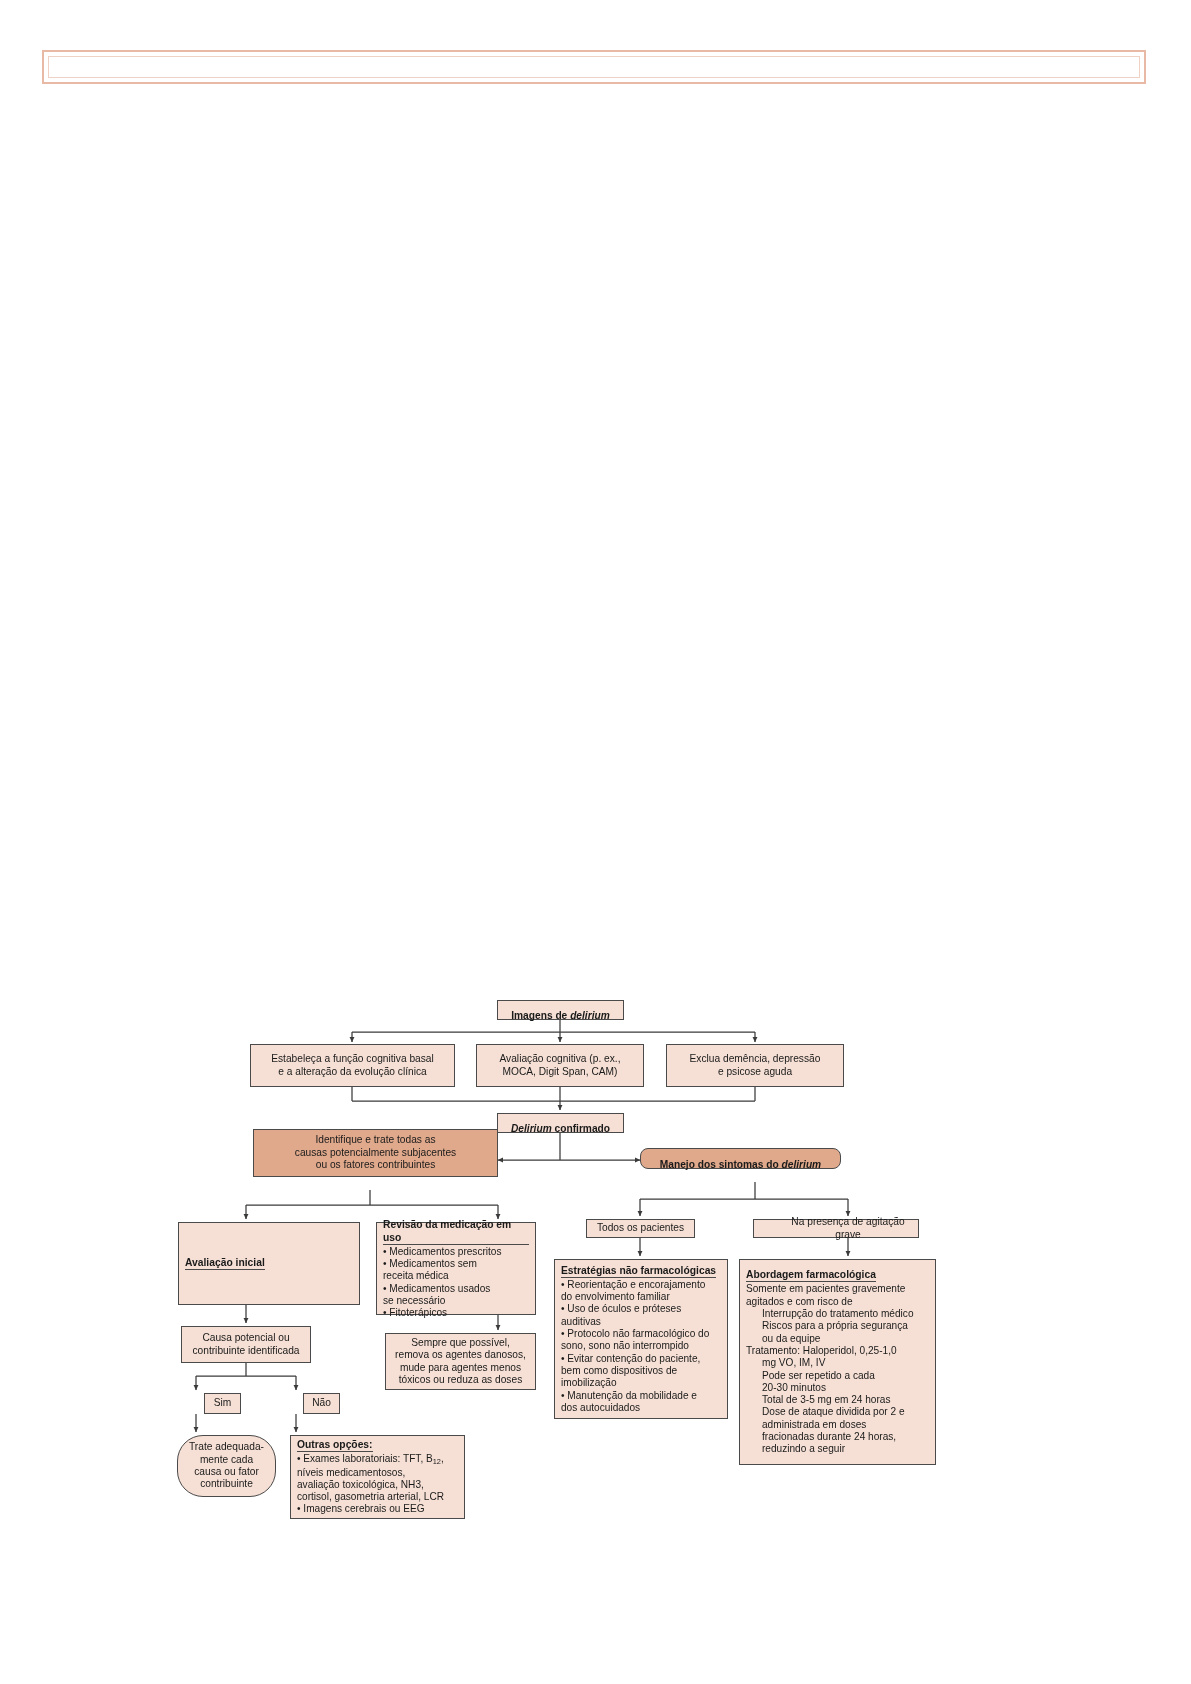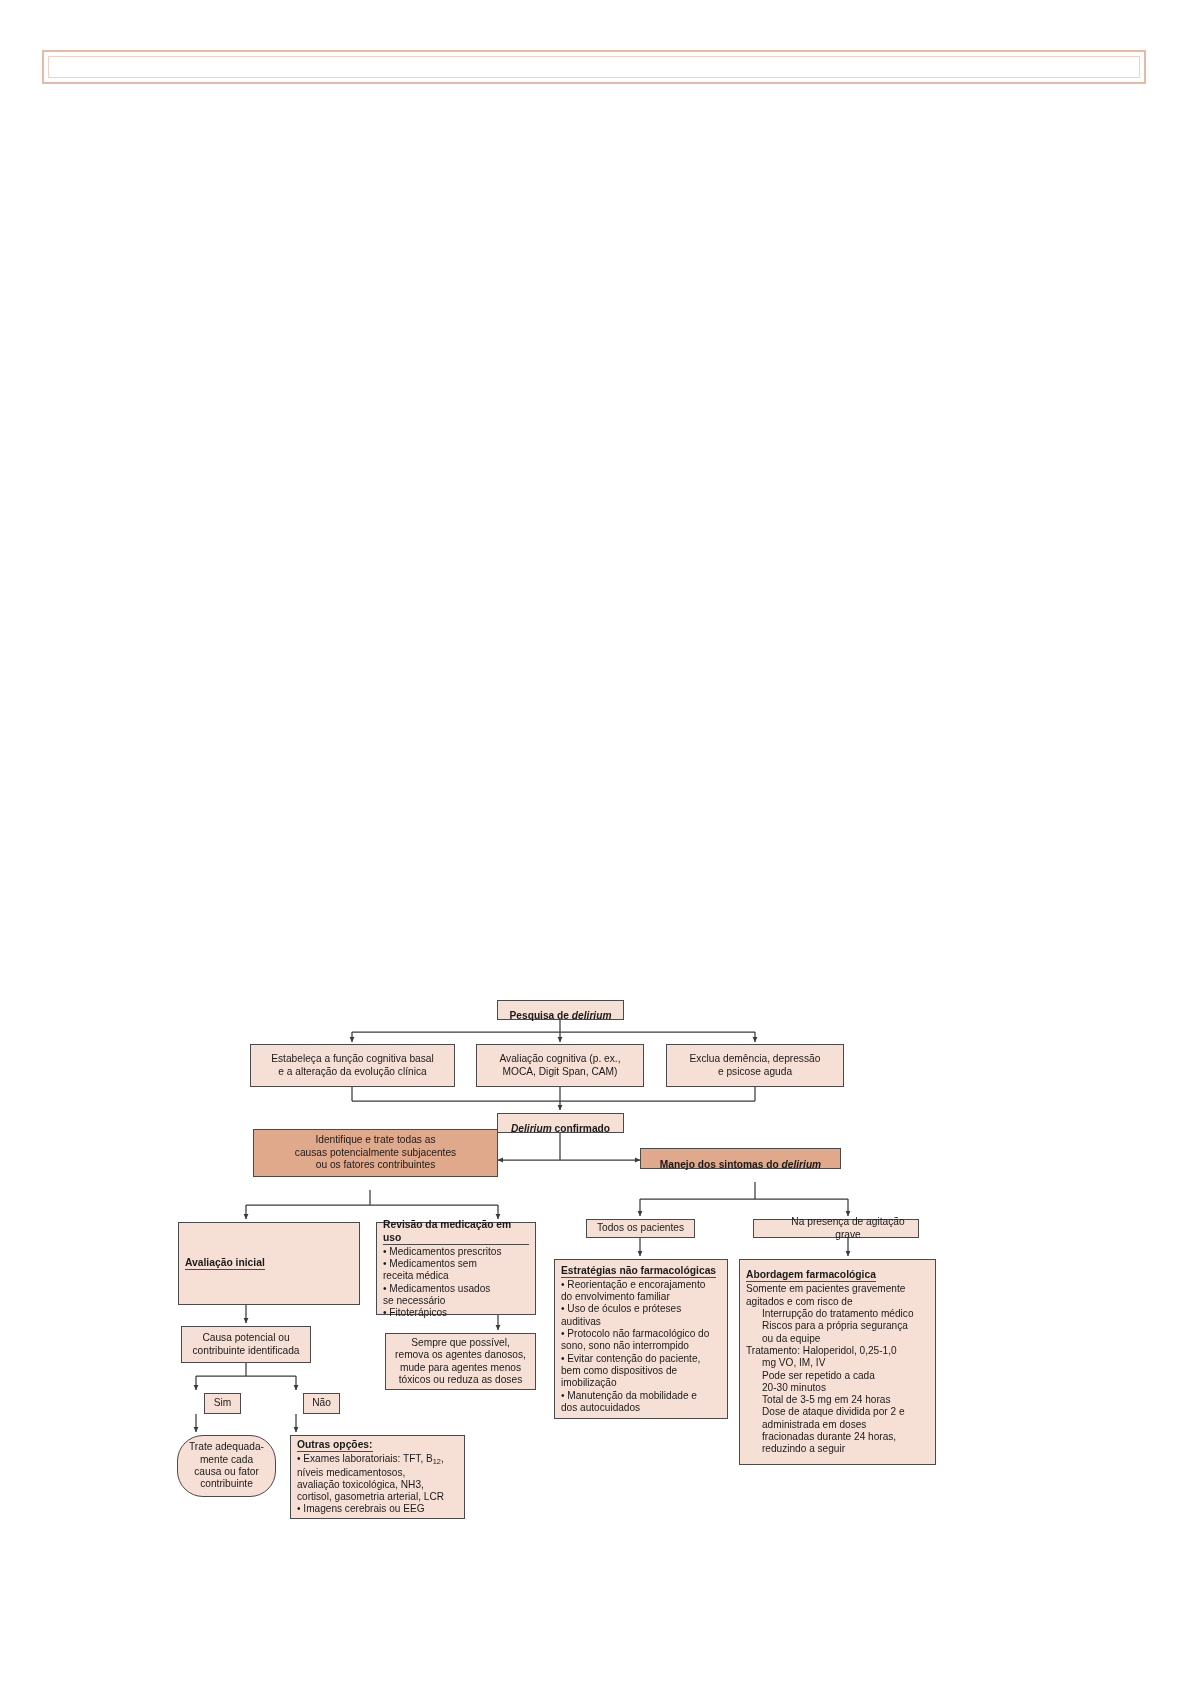--- a/index.html
+++ b/index.html
@@ -94,21 +94,21 @@
       <path d="M848,1199 L848,1216" marker-end="url(#ah)"></path>
 
       <path d="M640,1238 L640,1256" marker-end="url(#ah)"></path>
 
       <path d="M848,1238 L848,1256" marker-end="url(#ah)"></path>
     </g>
   </svg>
 
   <div class="node c" style="left:497px;top:1000px;width:127px;height:20px;">
     <div class="t b center">
-      <span>Pesquisa de </span><span class="it">delirium</span>
+      <span>Imagens de </span><span class="it">delirium</span>
     </div>
   </div>
 
   <div class="node c" style="left:250px;top:1044px;width:205px;height:43px;">
     <div class="t center">Estabeleça a função cognitiva basal
 e a alteração da evolução clínica</div>
   </div>
 
   <div class="node c" style="left:476px;top:1044px;width:168px;height:43px;">
     <div class="t center">Avaliação cognitiva (p. ex.,
@@ -125,21 +125,21 @@
       <span class="it">Delirium</span><span> confirmado</span>
     </div>
   </div>
 
   <div class="node c dark" style="left:253px;top:1109px;width:245px;height:48px;margin-top:20px;">
     <div class="t center">Identifique e trate todas as
 causas potencialmente subjacentes
 ou os fatores contribuintes</div>
   </div>
 
-  <div class="node c dark" style="left:640px;top:1148px;width:201px;height:21px;">
+  <div class="node c dark" style="left:640px;top:1148px;width:201px;height:21px;border-radius:8px;">
     <div class="t b center">
       <span>Manejo dos sintomas do </span><span class="it">delirium</span>
     </div>
   </div>
 
   <div class="node l" style="left:178px;top:1222px;width:182px;height:83px;padding:4px 6px;">
     <div class="hd">Avaliação inicial</div>
   </div>
 
   <div class="node l" style="left:376px;top:1222px;width:160px;height:93px;padding:4px 6px;">

